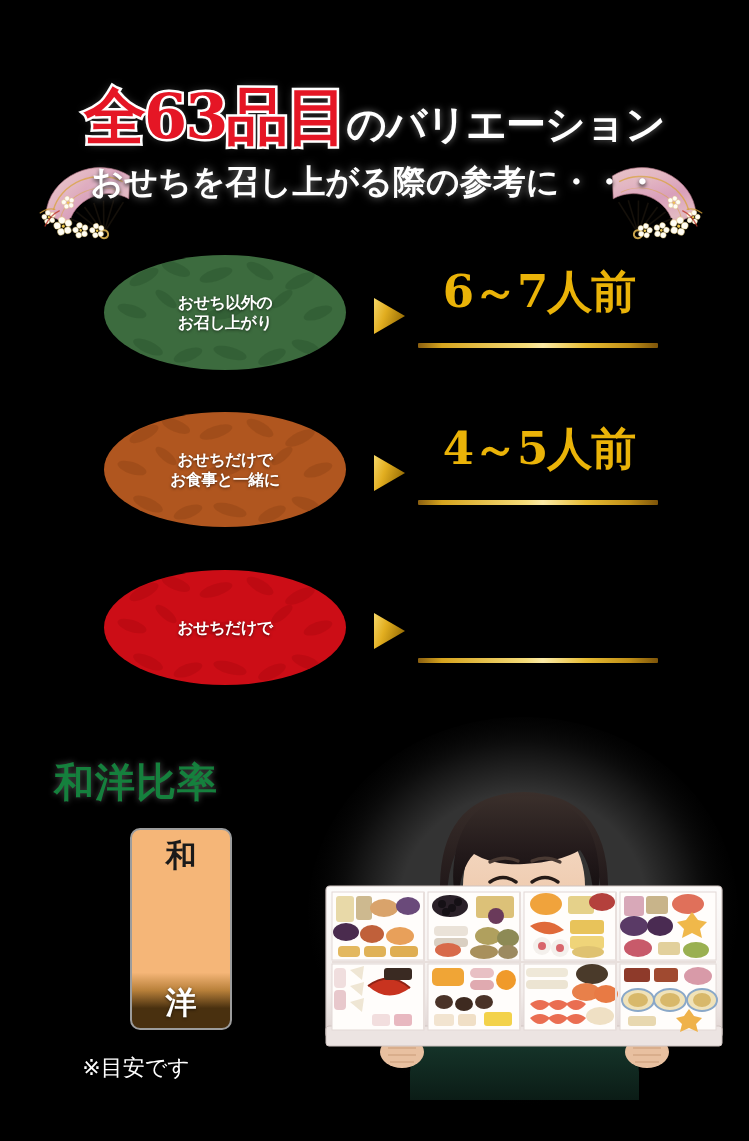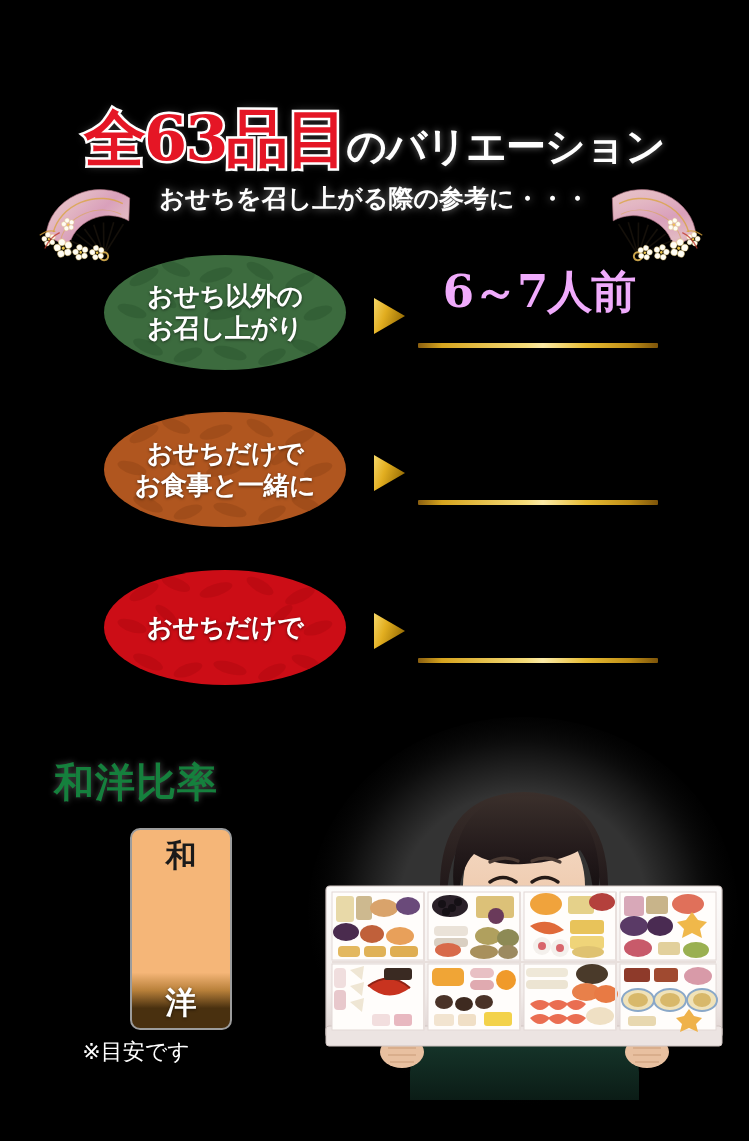--- a/index.html
+++ b/index.html
@@ -20,21 +20,20 @@
     background: #000000;
     overflow: hidden;
   }
 
   
   .header {
     position: absolute;
     left: 0; top: 0;
     width: 749px;
     height: 250px;
-    margin-top: 22px;
   }
   .headline {
     position: absolute;
     left: 0; top: 86px;
     width: 749px;
     text-align: center;
     white-space: nowrap;
     line-height: 1;
     z-index: 5;
   }
@@ -58,21 +57,21 @@
     text-shadow: 0 0 7px rgba(255,255,255,0.45), 0 2px 3px rgba(0,0,0,0.9);
     vertical-align: baseline;
   }
   .subline {
     position: absolute;
     left: 0; top: 160px;
     width: 749px;
     text-align: center;
     white-space: nowrap;
     font-family: "DejaVu Serif", serif;
-    font-size: 25px;
+    font-size: 33px;
     font-weight: bold;
     color: #ffffff;
     letter-spacing: 0px;
     text-shadow: 0 0 8px rgba(255,255,255,0.5), 0 2px 4px rgba(0,0,0,0.95);
     z-index: 6;
   }
 
   
   .fan {
     position: absolute;
@@ -117,21 +116,21 @@
   .bubble .patt {
     position: absolute;
     left: 0; top: 0; right: 0; bottom: 0;
     opacity: 0.30;
   }
   .bubble-label {
     position: relative;
     z-index: 2;
     font-family: "DejaVu Sans", sans-serif;
     font-weight: bold;
-    font-size: 26px;
+    font-size: 16px;
     color: #ffffff;
     line-height: 1.22;
     text-align: center;
     letter-spacing: -0.5px;
     text-shadow: 0 1px 3px rgba(0,0,0,0.55);
   }
 
   .arrow {
     position: absolute;
     left: 372px;
@@ -144,21 +143,21 @@
     position: absolute;
     left: 418px;
     top: 12px;
     width: 242px;
     text-align: center;
   }
   .amount {
     font-family: "DejaVu Serif", serif;
     font-size: 45px;
     font-weight: bold;
-    color: #f0abfc;
+    color: #eab308;
     letter-spacing: -1px;
     white-space: nowrap;
     line-height: 1.1;
     text-shadow: 0 1px 4px rgba(0,0,0,0.8);
   }
   .rule {
     position: absolute;
     left: 418px;
     top: 88px;
     width: 240px;
@@ -214,21 +213,21 @@
     font-family: "DejaVu Sans", sans-serif;
     font-weight: bold;
     font-size: 31px;
     line-height: 1;
   }
   .seg-wa  { top: 10px;  color: #1a1a1a; }
   .seg-yo  { bottom: 10px; color: #ffffff; text-shadow: 0 1px 3px rgba(0,0,0,0.6); }
   .ratio-note {
     position: absolute;
     left: 0;
-    top: 292px;
+    top: 308px;
     width: 272px;
     text-align: center;
     font-family: "DejaVu Sans", sans-serif;
     font-size: 22px;
     color: #ffffff;
     white-space: nowrap;
     letter-spacing: 0px;
   }
 
   
@@ -485,20 +484,23 @@
             <linearGradient id="arrGrad1" x1="0" y1="0" x2="1" y2="0.4">
               <stop offset="0%" stop-color="#f6d869"></stop>
               <stop offset="45%" stop-color="#e2ae20"></stop>
               <stop offset="100%" stop-color="#9d7206"></stop>
             </linearGradient>
           </defs>
           <polygon points="2,1 33,19 2,37" fill="url(#arrGrad1)"></polygon>
         </svg>
       </div>
 
+      <div class="amount-wrap">
+        <div class="amount">4～5人前</div>
+      </div>
       <div class="rule"></div>
     </div>
 
     <div class="row row-2">
       <div class="bubble" style="background:#cc0d16;">
         <svg class="patt" viewBox="0 0 242 115" preserveAspectRatio="none">
           <g fill="#99060d" opacity="0.9">
             <ellipse cx="40" cy="22" rx="16" ry="6" transform="rotate(-28 40 22)"></ellipse>
             <ellipse cx="72" cy="14" rx="15" ry="6" transform="rotate(22 72 14)"></ellipse>
             <ellipse cx="112" cy="20" rx="17" ry="6" transform="rotate(-18 112 20)"></ellipse>

